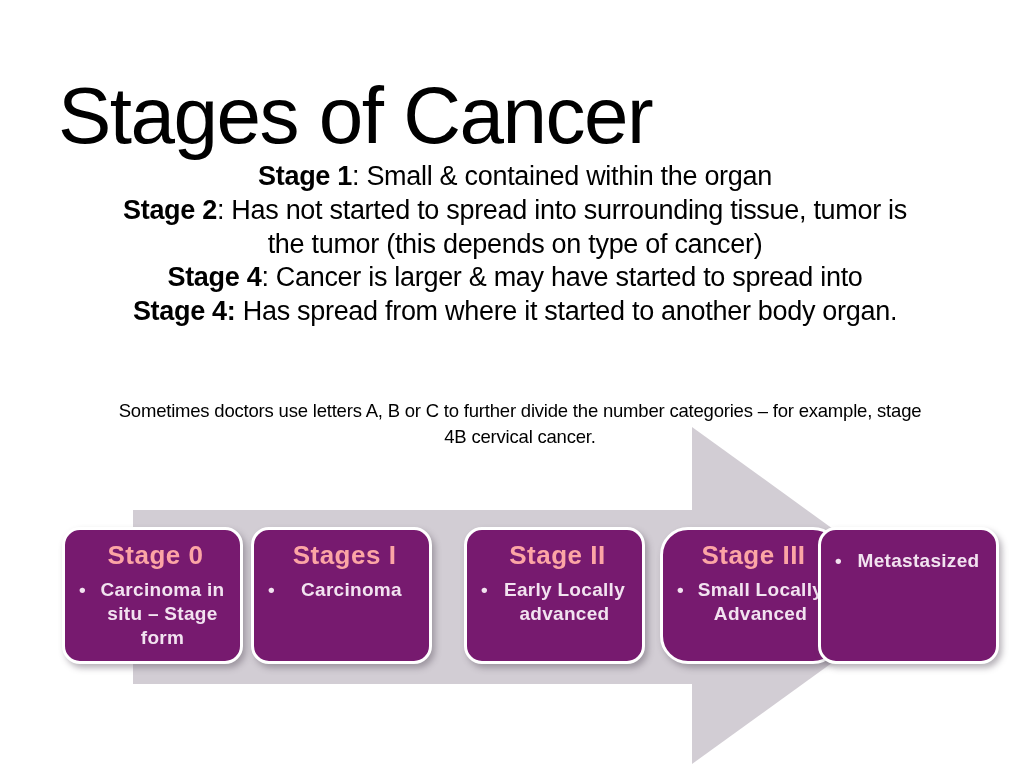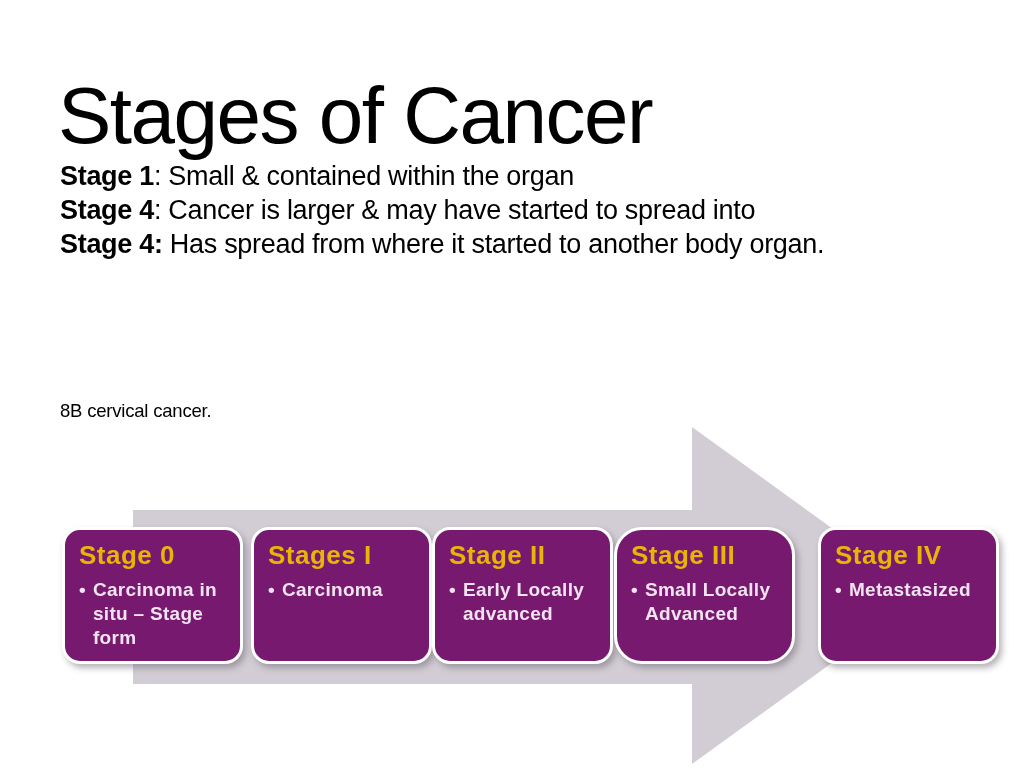--- a/index.html
+++ b/index.html
@@ -1,19 +1,19 @@
 <!DOCTYPE html>
 <html><head>
 <meta charset="utf-8">
 <style>
   html,body { margin:0; padding:0; background:#888; }
   .slide {
     position:relative; width:1024px; height:768px; margin:0 auto;
     background:#ffffff; overflow:hidden;
-    font-family:"Liberation Sans", sans-serif; color:#000;
+    font-family:"Liberation Sans", sans-serif; color:#000;text-align:center;
   }
   .title {
     position:absolute; left:58px; top:76px;
     font-size:80px; line-height:1.0; letter-spacing:-1.5px;
     font-weight:400; white-space:nowrap;
   }
   .body-text {
     position:absolute; left:60px; top:160px; width:910px;
     font-size:27px; line-height:33.8px; letter-spacing:-0.3px;
   }
@@ -42,25 +42,25 @@
     position:absolute; top:527px; width:181px; height:137px;
     box-sizing:border-box;
     background:#771a6f;
     border:3px solid #ffffff;
     border-radius:18px;
     box-shadow:3px 4px 6px rgba(96,86,100,0.45);
     padding:11px 8px 8px 14px;
   }
   .stages .stage:nth-child(1){ left:62px; }
   .stages .stage:nth-child(2){ left:251px; }
-  .stages .stage:nth-child(3){ left:432px; }
-  .stages .stage:nth-child(4){ left:614px;border-radius:28px; }
+  .stages .stage:nth-child(3){ left:464px; }
+  .stages .stage:nth-child(4){ left:660px;border-radius:28px; }
   .stages .stage:nth-child(5){ left:818px; }
   .stage-title {
-    font-size:26px; font-weight:700; color:#eab308; letter-spacing:0.5px;
+    font-size:26px; font-weight:700; color:#fca5a5; letter-spacing:0.5px;
     line-height:1.1; white-space:nowrap;
   }
   .stage-bullet {
     display:flex; align-items:flex-start;
     margin-top:8px;
     font-size:19px; font-weight:700; color:#f2e3f0;
     line-height:1.27; letter-spacing:0.3px;
   }
   .bullet-dot { margin-right:7px; flex:0 0 auto; }
   .bullet-label { flex:1 1 auto; }
@@ -70,30 +70,39 @@
 
 <div class="slide">
 
   <div class="title">Stages of Cancer</div>
 
   <div class="body-text">
     <div class="body-line">
       <span class="lead">Stage 1</span><span>: Small &amp; contained within the organ</span>
     </div>
       <div class="body-line">
+      <span class="lead">Stage 2</span><span>: Has not started to spread into surrounding tissue, tumor is</span>
+    </div>
+      <div class="body-line">
+      <span class="lead"></span><span>the tumor (this depends on type of cancer)</span>
+    </div>
+      <div class="body-line">
       <span class="lead">Stage 4</span><span>: Cancer is larger &amp; may have started to spread into</span>
     </div>
       <div class="body-line">
       <span class="lead">Stage 4:</span><span> Has spread from where it started to another body organ.</span>
     </div>
   </div>
 
   <div class="notes">
+    <div class="note-line">
+      <span>Sometimes doctors use letters A, B or C to further divide the number categories – for example, stage</span>
+    </div>
       <div class="note-line">
-      <span>8B cervical cancer.</span>
+      <span>4B cervical cancer.</span>
     </div>
   </div>
 
   <div class="arrow-body"></div>
   <div class="arrow-head"></div>
 
   <div class="stages">
     <div class="stage">
       <div class="stage-title">Stage 0</div>
       <div class="stage-bullet">
@@ -116,21 +125,20 @@
       </div>
     </div>
       <div class="stage">
       <div class="stage-title">Stage III</div>
       <div class="stage-bullet">
         <span class="bullet-dot">•</span>
         <span class="bullet-label">Small Locally Advanced</span>
       </div>
     </div>
       <div class="stage">
-      <div class="stage-title">Stage IV</div>
       <div class="stage-bullet">
         <span class="bullet-dot">•</span>
         <span class="bullet-label">Metastasized</span>
       </div>
     </div>
   </div>
 
 </div>
 
 </body></html>

